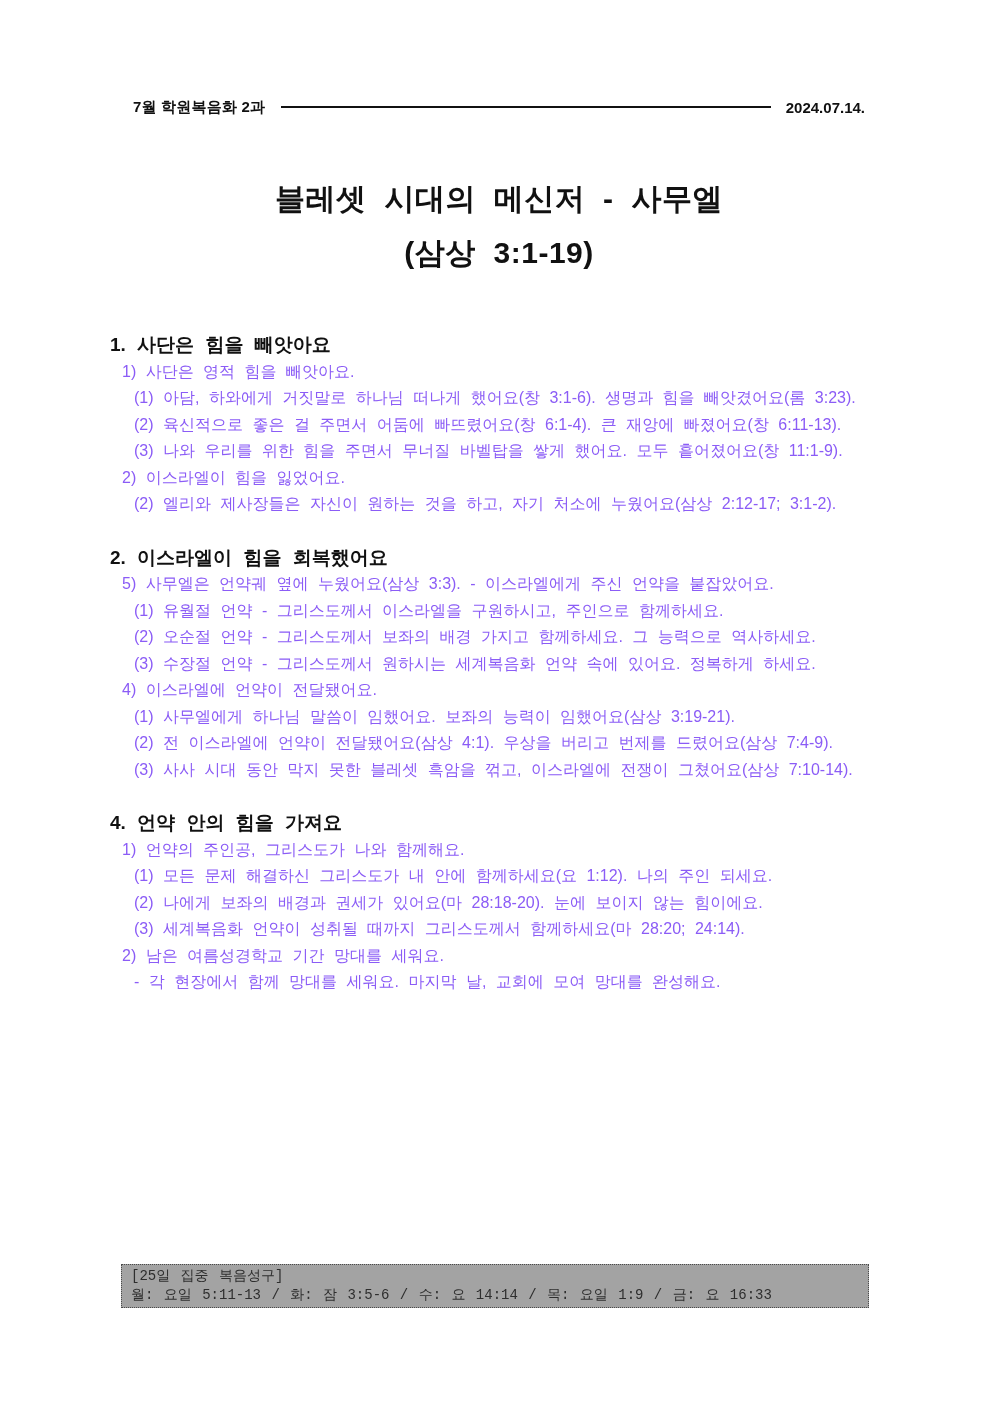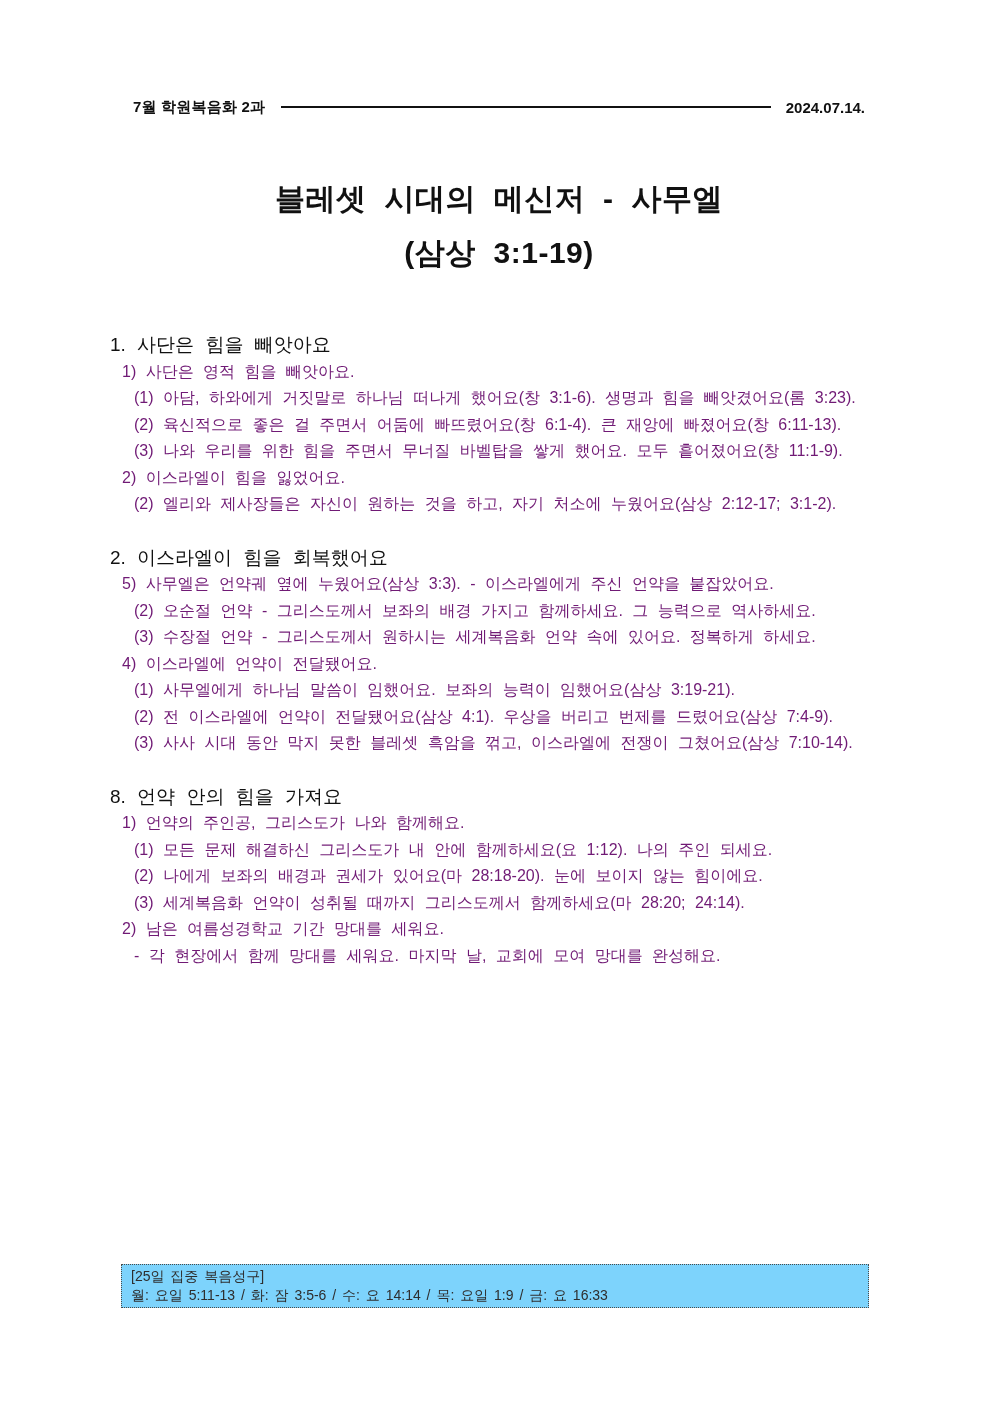--- a/index.html
+++ b/index.html
@@ -63,46 +63,47 @@
   
   .content {
     position: absolute;
     top: 332px;
     left: 110px;
     right: 100px;
   }
   .section { margin-bottom: 27px; }
   .section-heading {
     font-size: 19px;
-    font-weight: 400;
+    font-weight: 700;
     line-height: 26.5px;
     word-spacing: 6px;
     white-space: nowrap;
   }
   .line {
     font-size: 16px;
     font-weight: 400;
     line-height: 26.5px;
     word-spacing: 5px;
     white-space: nowrap;
-    color: #701a75;
+    color: #8b5cf6;
   }
   .lvl1 { padding-left: 12px; }
   .lvl2 { padding-left: 24px; }
 
   
   .footer-box {
     position: absolute;
     top: 1264px;
     left: 121px;
     width: 748px;
     min-height: 41px;
-    background: #7dd3fc;
+    background: #a3a3a3;
     border: 1px dotted #4a4a4a;
     padding: 2px 27px 3px 9px;
+    font-family: Liberation Mono, monospace;
   }
   .footer-line {
     font-size: 14px;
     line-height: 18.5px;
     color: #2e2e2e;
     word-spacing: 2px;
     white-space: nowrap;
   }
 </style>
 </head>
@@ -129,30 +130,31 @@
       <div class="line lvl2">(1) 아담, 하와에게 거짓말로 하나님 떠나게 했어요(창 3:1-6). 생명과 힘을 빼앗겼어요(롬 3:23).</div>
       <div class="line lvl2">(2) 육신적으로 좋은 걸 주면서 어둠에 빠뜨렸어요(창 6:1-4). 큰 재앙에 빠졌어요(창 6:11-13).</div>
       <div class="line lvl2">(3) 나와 우리를 위한 힘을 주면서 무너질 바벨탑을 쌓게 했어요. 모두 흩어졌어요(창 11:1-9).</div>
       <div class="line lvl1">2) 이스라엘이 힘을 잃었어요.</div>
       <div class="line lvl2">(2) 엘리와 제사장들은 자신이 원하는 것을 하고, 자기 처소에 누웠어요(삼상 2:12-17; 3:1-2).</div>
     </div>
 
     <div class="section">
       <div class="section-heading">2. 이스라엘이 힘을 회복했어요</div>
       <div class="line lvl1">5) 사무엘은 언약궤 옆에 누웠어요(삼상 3:3). - 이스라엘에게 주신 언약을 붙잡았어요.</div>
+      <div class="line lvl2">(1) 유월절 언약 - 그리스도께서 이스라엘을 구원하시고, 주인으로 함께하세요.</div>
       <div class="line lvl2">(2) 오순절 언약 - 그리스도께서 보좌의 배경 가지고 함께하세요. 그 능력으로 역사하세요.</div>
       <div class="line lvl2">(3) 수장절 언약 - 그리스도께서 원하시는 세계복음화 언약 속에 있어요. 정복하게 하세요.</div>
       <div class="line lvl1">4) 이스라엘에 언약이 전달됐어요.</div>
       <div class="line lvl2">(1) 사무엘에게 하나님 말씀이 임했어요. 보좌의 능력이 임했어요(삼상 3:19-21).</div>
       <div class="line lvl2">(2) 전 이스라엘에 언약이 전달됐어요(삼상 4:1). 우상을 버리고 번제를 드렸어요(삼상 7:4-9).</div>
       <div class="line lvl2">(3) 사사 시대 동안 막지 못한 블레셋 흑암을 꺾고, 이스라엘에 전쟁이 그쳤어요(삼상 7:10-14).</div>
     </div>
 
     <div class="section">
-      <div class="section-heading">8. 언약 안의 힘을 가져요</div>
+      <div class="section-heading">4. 언약 안의 힘을 가져요</div>
       <div class="line lvl1">1) 언약의 주인공, 그리스도가 나와 함께해요.</div>
       <div class="line lvl2">(1) 모든 문제 해결하신 그리스도가 내 안에 함께하세요(요 1:12). 나의 주인 되세요.</div>
       <div class="line lvl2">(2) 나에게 보좌의 배경과 권세가 있어요(마 28:18-20). 눈에 보이지 않는 힘이에요.</div>
       <div class="line lvl2">(3) 세계복음화 언약이 성취될 때까지 그리스도께서 함께하세요(마 28:20; 24:14).</div>
       <div class="line lvl1">2) 남은 여름성경학교 기간 망대를 세워요.</div>
       <div class="line lvl2">- 각 현장에서 함께 망대를 세워요. 마지막 날, 교회에 모여 망대를 완성해요.</div>
     </div>
 
   </div>
 

